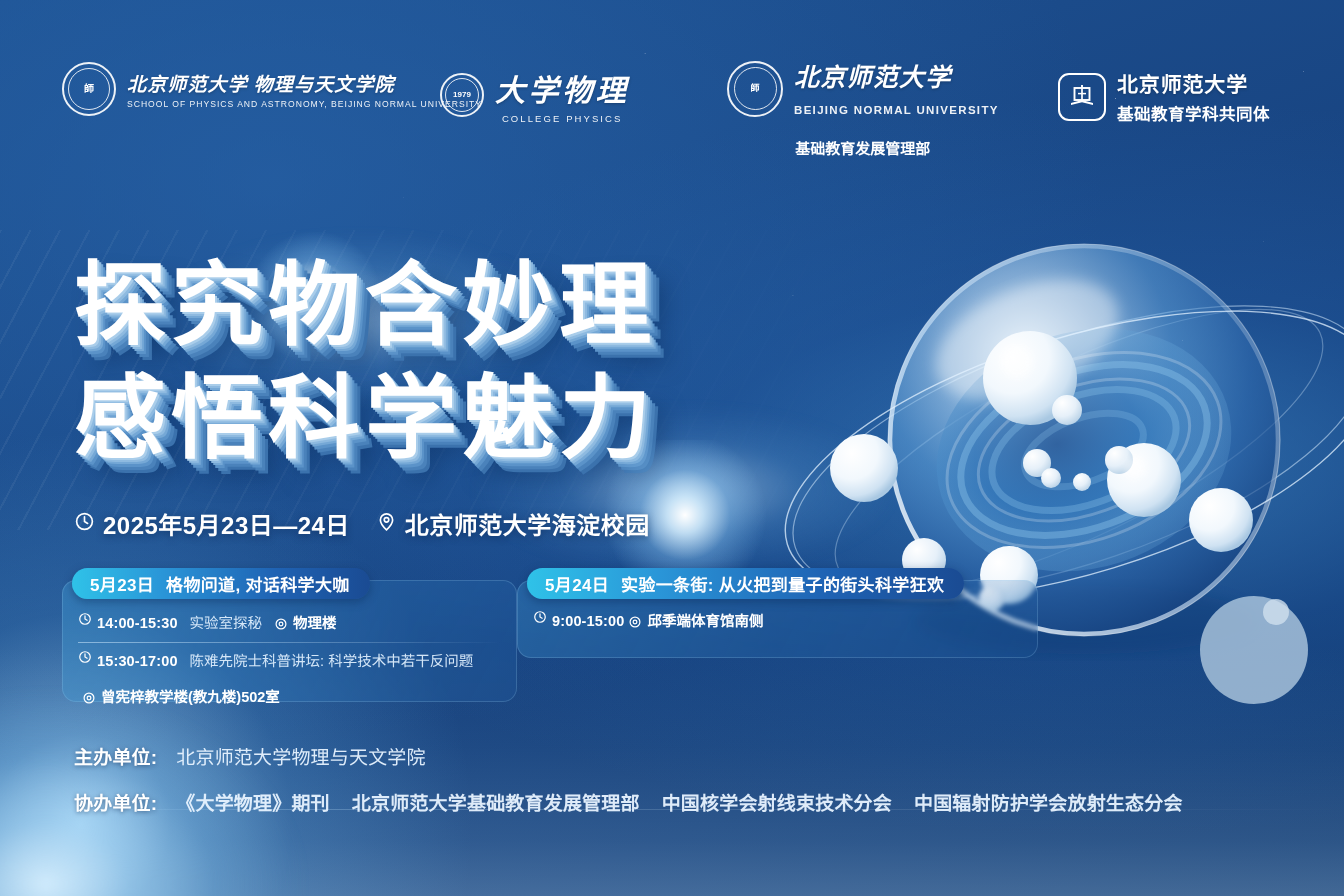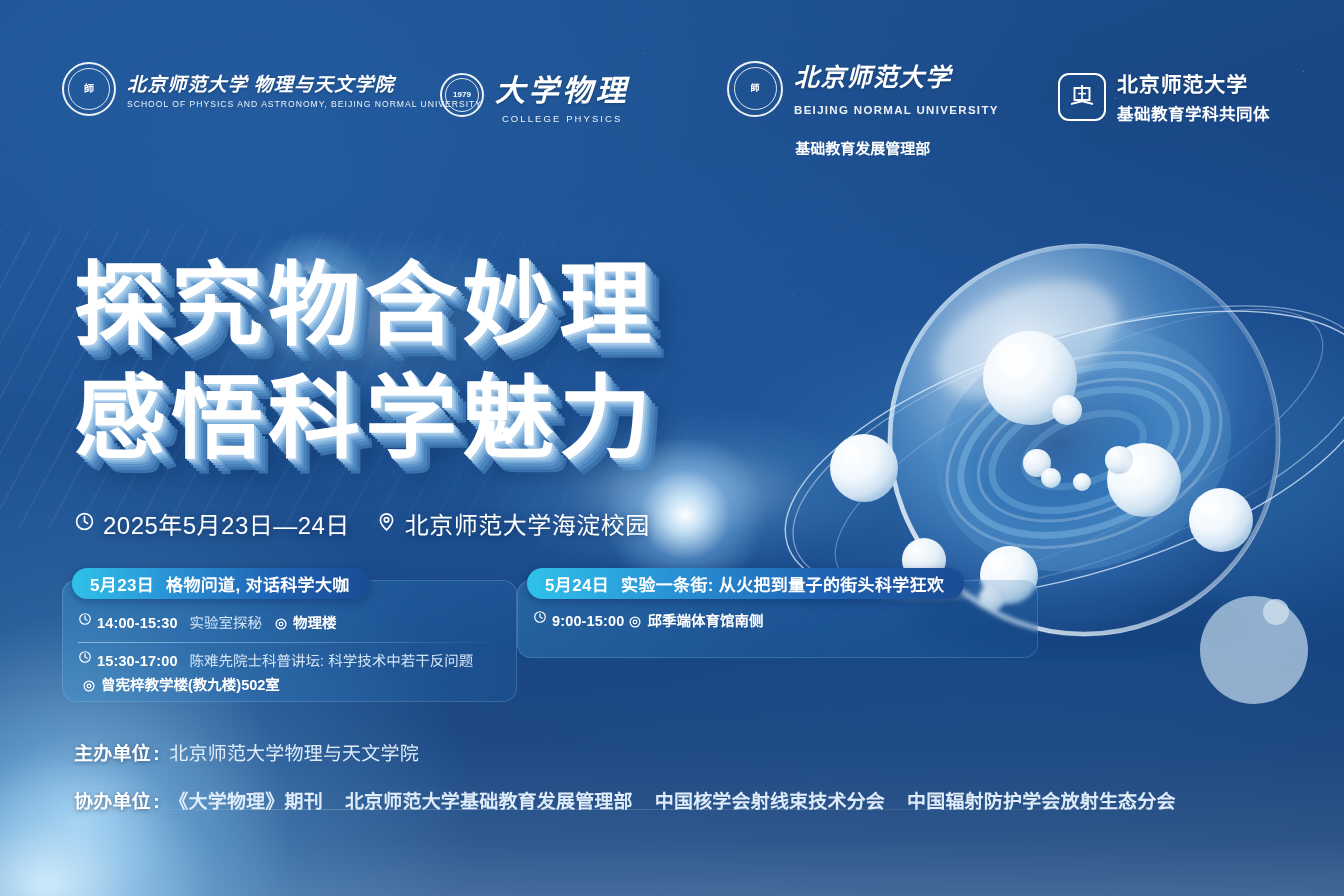--- a/index.html
+++ b/index.html
@@ -97,21 +97,21 @@
       8px 9px 0 #5b93c9, 11px 12px 0 #4a82bb, 14px 15px 0 #3b72ad,
       18px 19px 22px rgba(8,40,85,.55);}
   .hl-line.second{margin-top:4px;}
   .spark{position:absolute;pointer-events:none;
     background:radial-gradient(circle, rgba(255,255,255,1) 0%, rgba(215,240,255,.85) 16%, rgba(140,200,245,.35) 40%, rgba(90,165,225,0) 72%);}
   #spark1{left:250px;top:232px;width:130px;height:130px;}
   #spark2{left:600px;top:440px;width:170px;height:150px;}
 
   
   .meta{position:absolute;left:74px;top:506px;display:flex;align-items:center;gap:26px;color:#fff;}
-  .meta .item{display:flex;align-items:center;gap:8px;font-size:24px;font-weight:400;letter-spacing:.02em;
+  .meta .item{display:flex;align-items:center;gap:8px;font-size:24px;font-weight:700;letter-spacing:.02em;
     text-shadow:0 2px 7px rgba(5,30,70,.5);justify-content:center;}
   .meta svg{flex:none;}
 
   
   .panels{position:absolute;left:62px;top:580px;width:920px;}
   .panel{position:absolute;border-radius:14px;
     background:linear-gradient(118deg, rgba(68,160,215,.40) 0%, rgba(48,128,195,.32) 45%, rgba(36,100,170,.24) 100%);
     box-shadow:inset 0 0 0 1px rgba(170,220,250,.20);
     backdrop-filter:blur(2px);}
   #panelA{left:0;top:0;width:455px;height:122px;}
@@ -120,28 +120,28 @@
     background:linear-gradient(to right, #2fc2e8 0%, #2a96d8 30%, #1f63b4 68%, #1a4b93 100%);
     color:#fff;font-size:17px;font-weight:700;letter-spacing:.02em;white-space:nowrap;
     box-shadow:0 3px 10px rgba(5,35,80,.40);}
   .pill .day{margin-right:12px;}
   .rows{position:absolute;left:16px;right:14px;top:32px;}
   .row{display:flex;align-items:center;flex-wrap:wrap;gap:8px;color:#fff;font-size:14.5px;line-height:1.6;}
   .row .time{display:flex;gap:5px;font-weight:700;letter-spacing:.01em;}
   .row .topic{color:rgba(226,241,255,.93);font-weight:400;margin-left:4px;}
   .row .place{display:flex;align-items:center;gap:5px;font-weight:700;margin-left:4px;}
   .divider{height:1px;margin:7px 2px 7px 0;background:linear-gradient(to right, rgba(205,232,252,.55), rgba(205,232,252,.20) 75%, rgba(205,232,252,0));}
-  .row.place-line{margin-top:1px;}
+  .row.place-line{margin-top:13px;}
   #panelB .rows{top:30px;}
   #panelB .row{gap:0;}
 
   
   .footer{position:absolute;left:74px;bottom:78px;color:#fff;}
   .fline{display:flex;align-items:baseline;font-size:19px;line-height:1.55;white-space:nowrap;}
-  .fline .lbl{font-weight:700;letter-spacing:.01em;margin-right:7px;text-shadow:0 1px 4px rgba(5,30,70,.5);font-family:Liberation Mono, monospace;}
+  .fline .lbl{font-weight:700;letter-spacing:.01em;margin-right:19px;text-shadow:0 1px 4px rgba(5,30,70,.5);}
   .fline .val{color:rgba(232,243,255,.95);font-weight:400;letter-spacing:.01em;}
   .fline.f2{margin-top:16px;}
   .fline.f2 .val span{margin-right:22px;font-weight:bold;}
   .fline.f2 .val span:last-child{margin-right:0;}
 </style>
 </head>
 <body>
 
 <div id="poster">
 

